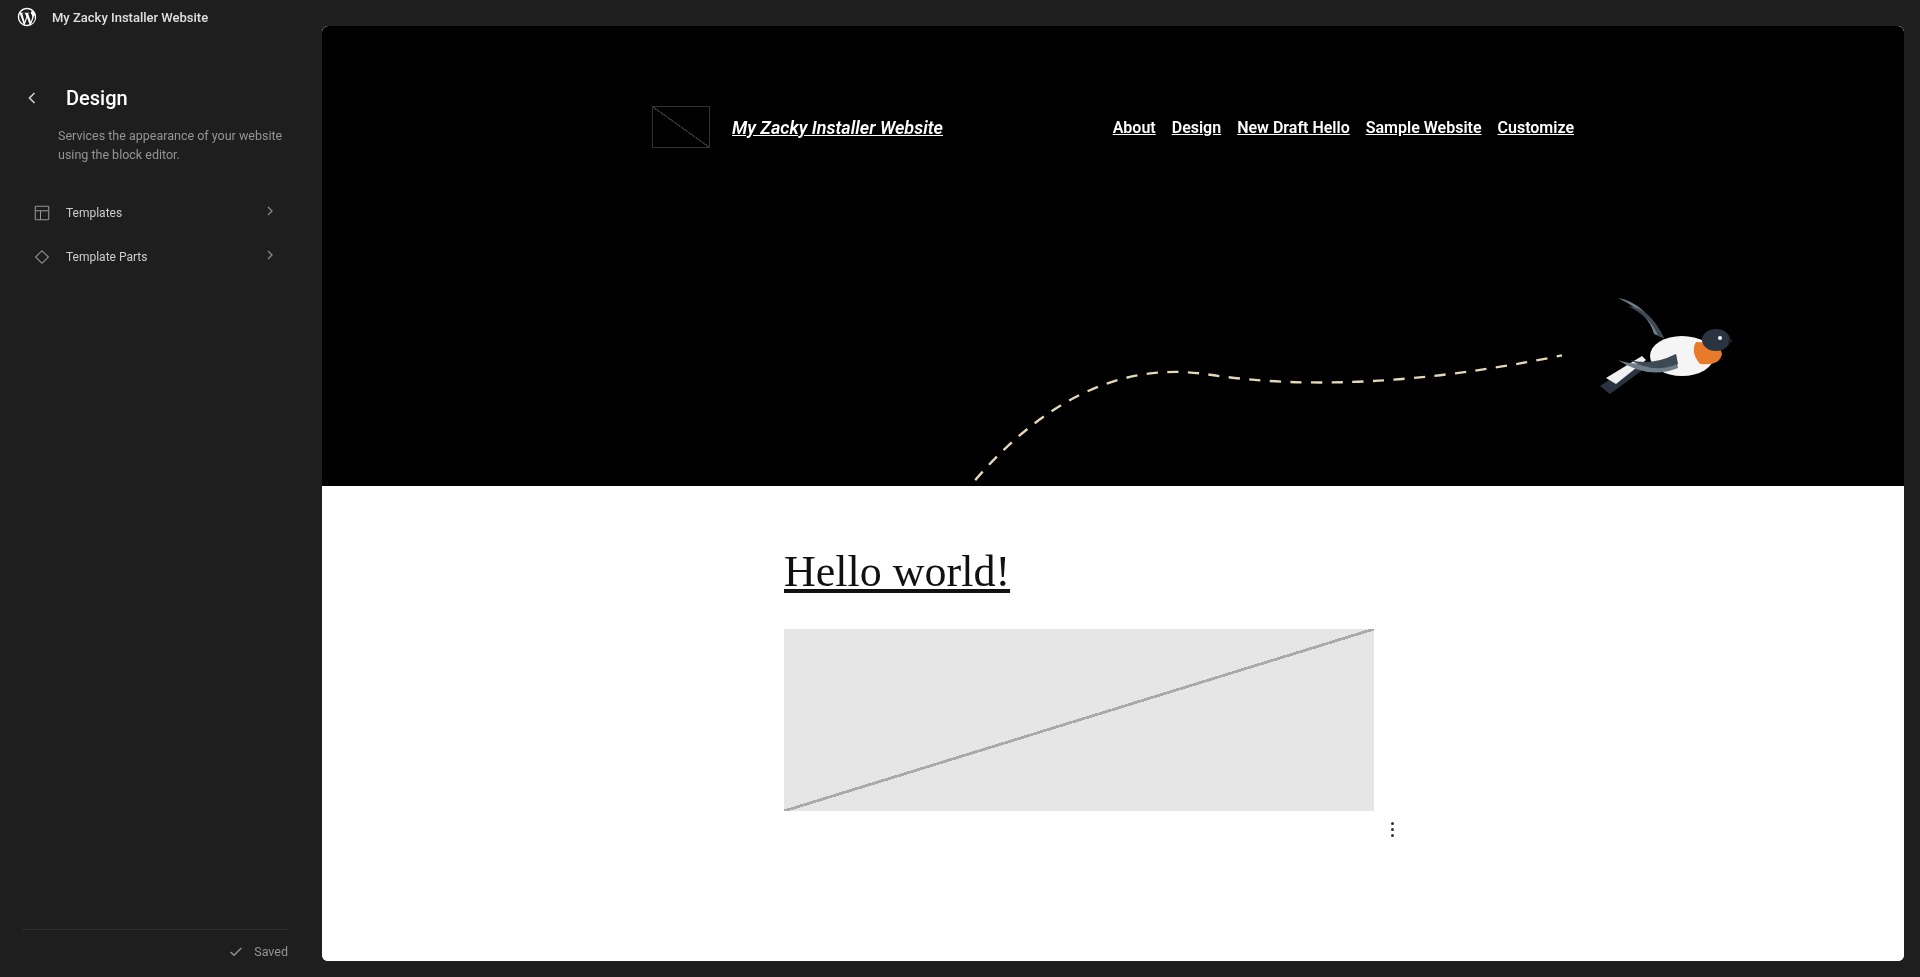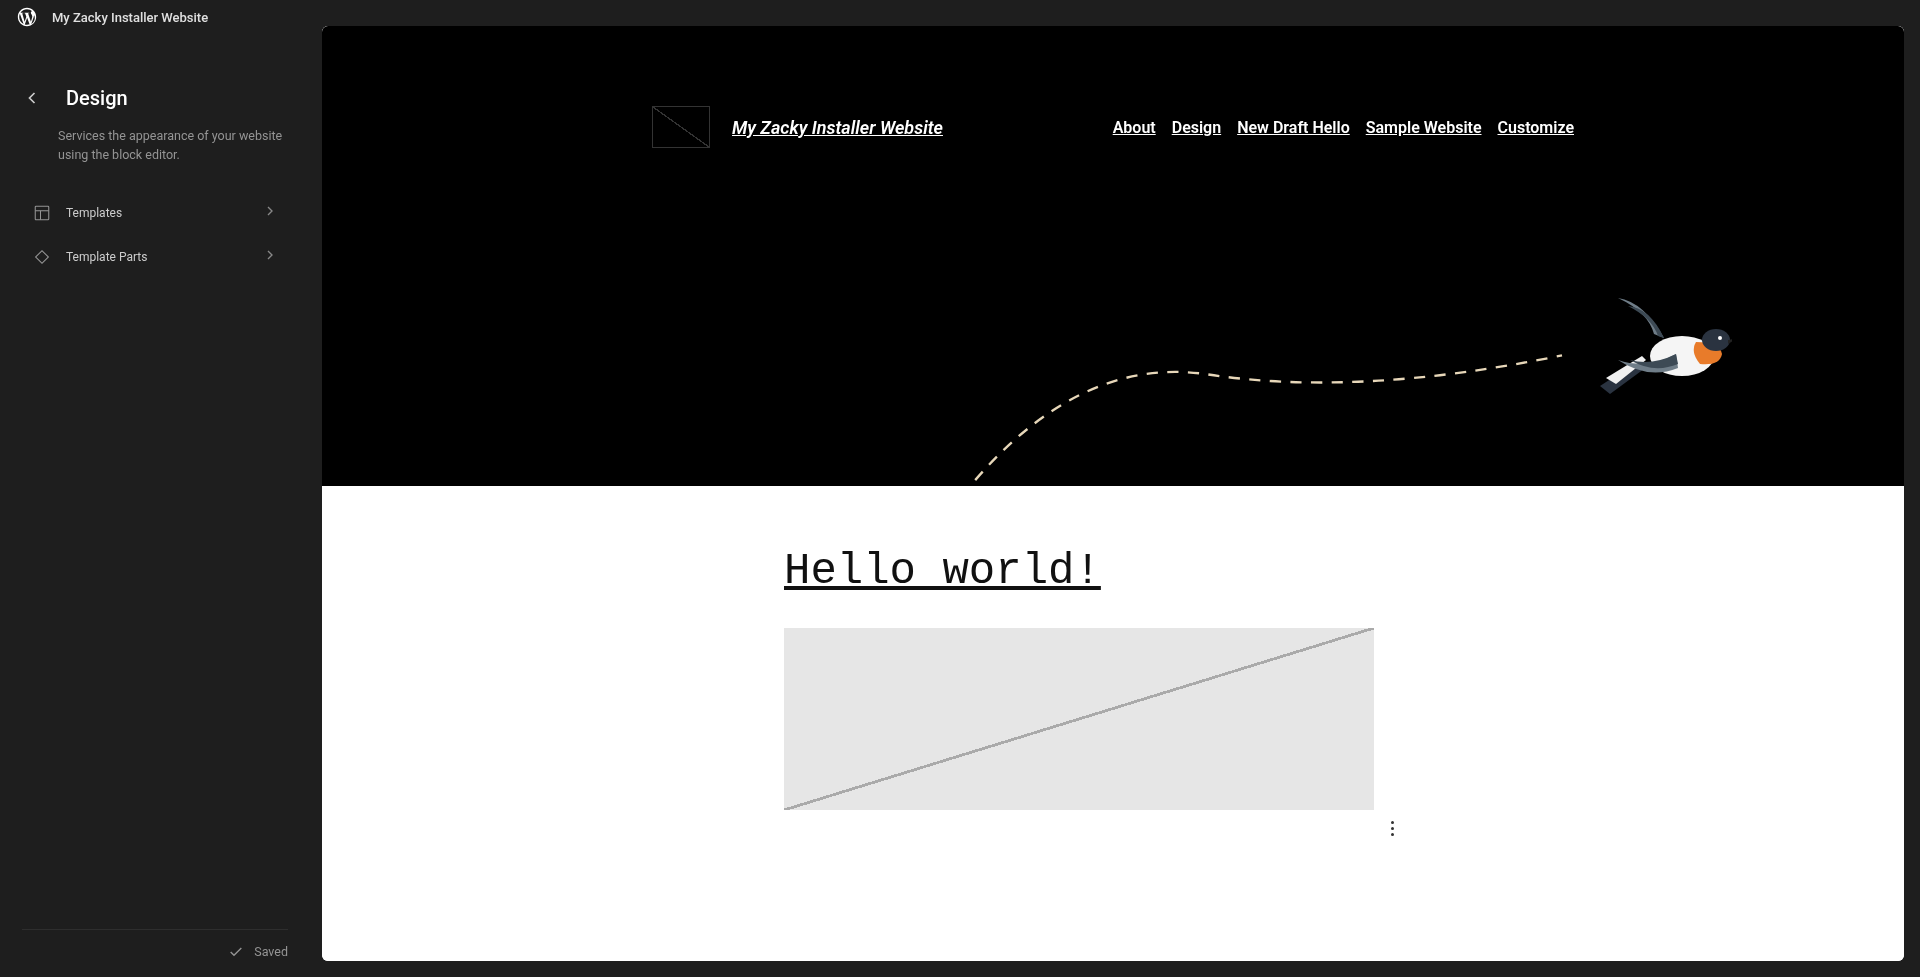--- a/index.html
+++ b/index.html
@@ -40,21 +40,21 @@
   .logo-placeholder::after { content:""; position:absolute; inset:0; background:linear-gradient(to top right, transparent 49%, #333 49%, #333 51%, transparent 51%); }
   .hero-site-title { font-style:italic; font-weight:600; font-size:18px; text-decoration:underline; }
   .hero-nav { display:flex; gap:16px; font-size:16px; }
   .hero-nav span { text-decoration:underline; font-weight:600; cursor:pointer; }
 
   .trail { position:absolute; top:320px; left:620px; width:640px; height:150px; }
   .bird { position:absolute; top:268px; left:1270px; width:140px; height:110px; }
 
   
   .post { max-width:590px; margin:60px auto 0 auto; padding:0 0 40px 0; position:relative; left:-34px;}
-  .post-title { font-family:Liberation Mono, monospace; font-size:44px; font-weight:400; text-decoration:underline; color:#111; margin-bottom:32px; }
+  .post-title { font-family:Liberation Serif, serif; font-size:44px; font-weight:400; text-decoration:underline; color:#111; margin-bottom:32px; }
   .feat-img { width:590px; height:182px; background:#e6e6e6; position:relative; margin-bottom:30px; }
   .feat-img::after { content:""; position:absolute; inset:0; background:linear-gradient(to bottom right, transparent 49.6%, #aaa 49.6%, #aaa 50.4%, transparent 50.4%); }
   .post-text { font-size:16px; line-height:1.7; color:#333; width:560px;}
 
   .post-overflow { position:absolute; right:-20px; bottom:44px; display:flex; flex-direction:column; gap:3px; cursor:pointer;}
   .post-overflow span{ width:3px; height:3px; background:#333; border-radius:50%; }
 
 </style>
 </head>
 <body>

